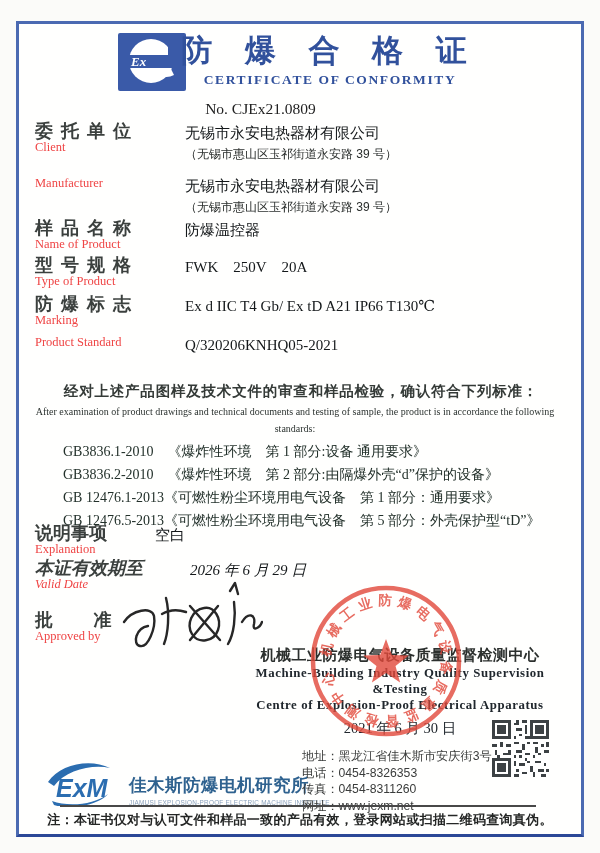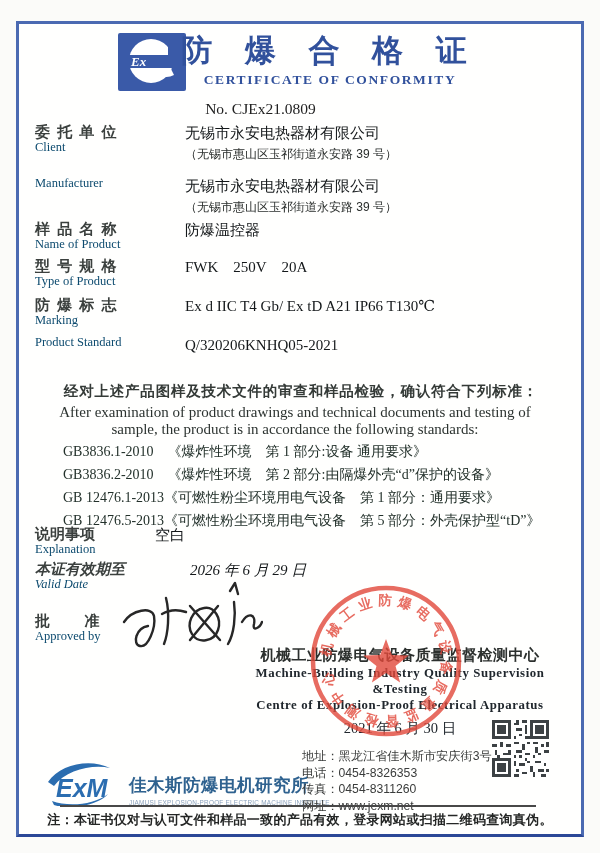--- a/index.html
+++ b/index.html
@@ -30,29 +30,29 @@
     font-family:"Liberation Serif","DejaVu Serif",serif;font-size:15.5px;color:#222;
   }
   
   .fields{position:absolute;left:35px;top:123px;width:540px;}
   .row{display:flex;margin-bottom:5px;}
   .row.r0{margin-bottom:13px;}
   .row.r1{margin-bottom:4px;}
   .row.r3{margin-bottom:7px;}
   .row.r4{margin-bottom:7px;}
   .lab{width:150px;flex:0 0 150px;}
-  .lab-cn{font-size:15px;font-weight:bold;color:#3b403e;letter-spacing:1.5px;line-height:17px;}
-  .lab-en{font-family:"Liberation Serif","DejaVu Serif",serif;font-size:12.5px;color:#0c4a6e;line-height:15px;}
+  .lab-cn{font-size:18px;font-weight:bold;color:#3b403e;letter-spacing:1.5px;line-height:17px;}
+  .lab-en{font-family:"Liberation Serif","DejaVu Serif",serif;font-size:12.5px;color:#ef4444;line-height:15px;}
   .val{padding-top:1px;}
   .val-main{font-family:"Liberation Serif","DejaVu Serif",serif;font-size:15px;color:#14181a;line-height:18px;}
   .val-note{font-size:12px;color:#2a2e2c;margin-top:4px;}
   
   .statement{position:absolute;left:35px;top:382px;width:532px;text-align:center;}
   .st-cn{font-size:14.5px;font-weight:bold;color:#343a37;letter-spacing:0.8px;}
-  .st-en{font-family:"Liberation Serif","DejaVu Serif",serif;font-size:15px;color:#2c3330;line-height:16.5px;margin-top:3px;width:520px;}
+  .st-en{font-family:"Liberation Serif","DejaVu Serif",serif;font-size:10px;color:#2c3330;line-height:16.5px;margin-top:3px;width:520px;}
   .standards{position:absolute;left:63px;top:440px;}
   .std-line{font-family:"Liberation Serif","DejaVu Serif",serif;font-size:14px;color:#22302a;line-height:23px;white-space:nowrap;}
   
   .exp-row{position:absolute;left:35px;top:525px;display:flex;}
   .exp-row .lab{width:120px;flex:0 0 120px;}
   .exp-row .lab-cn{letter-spacing:0;}
   .valid-row{position:absolute;left:35px;top:560px;display:flex;font-style:italic;}
   .valid-row .lab{width:155px;flex:0 0 155px;}
   .valid-row .lab-cn{letter-spacing:0;}
   .appr-row{position:absolute;left:35px;top:612px;}

